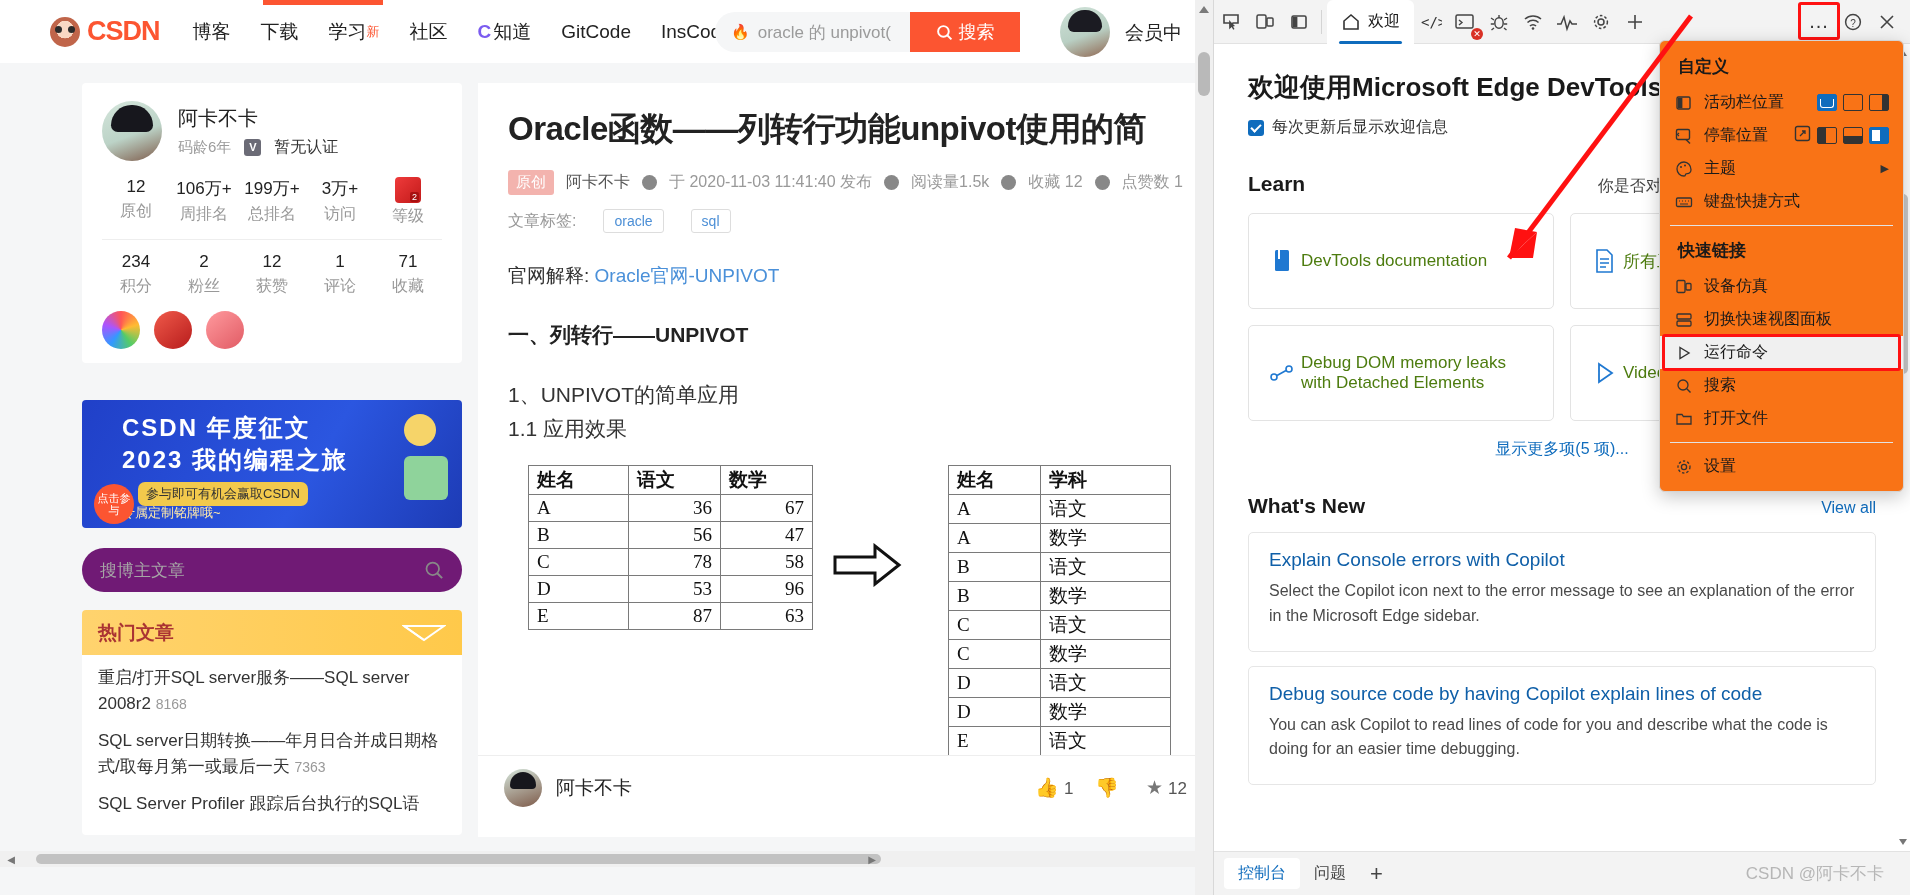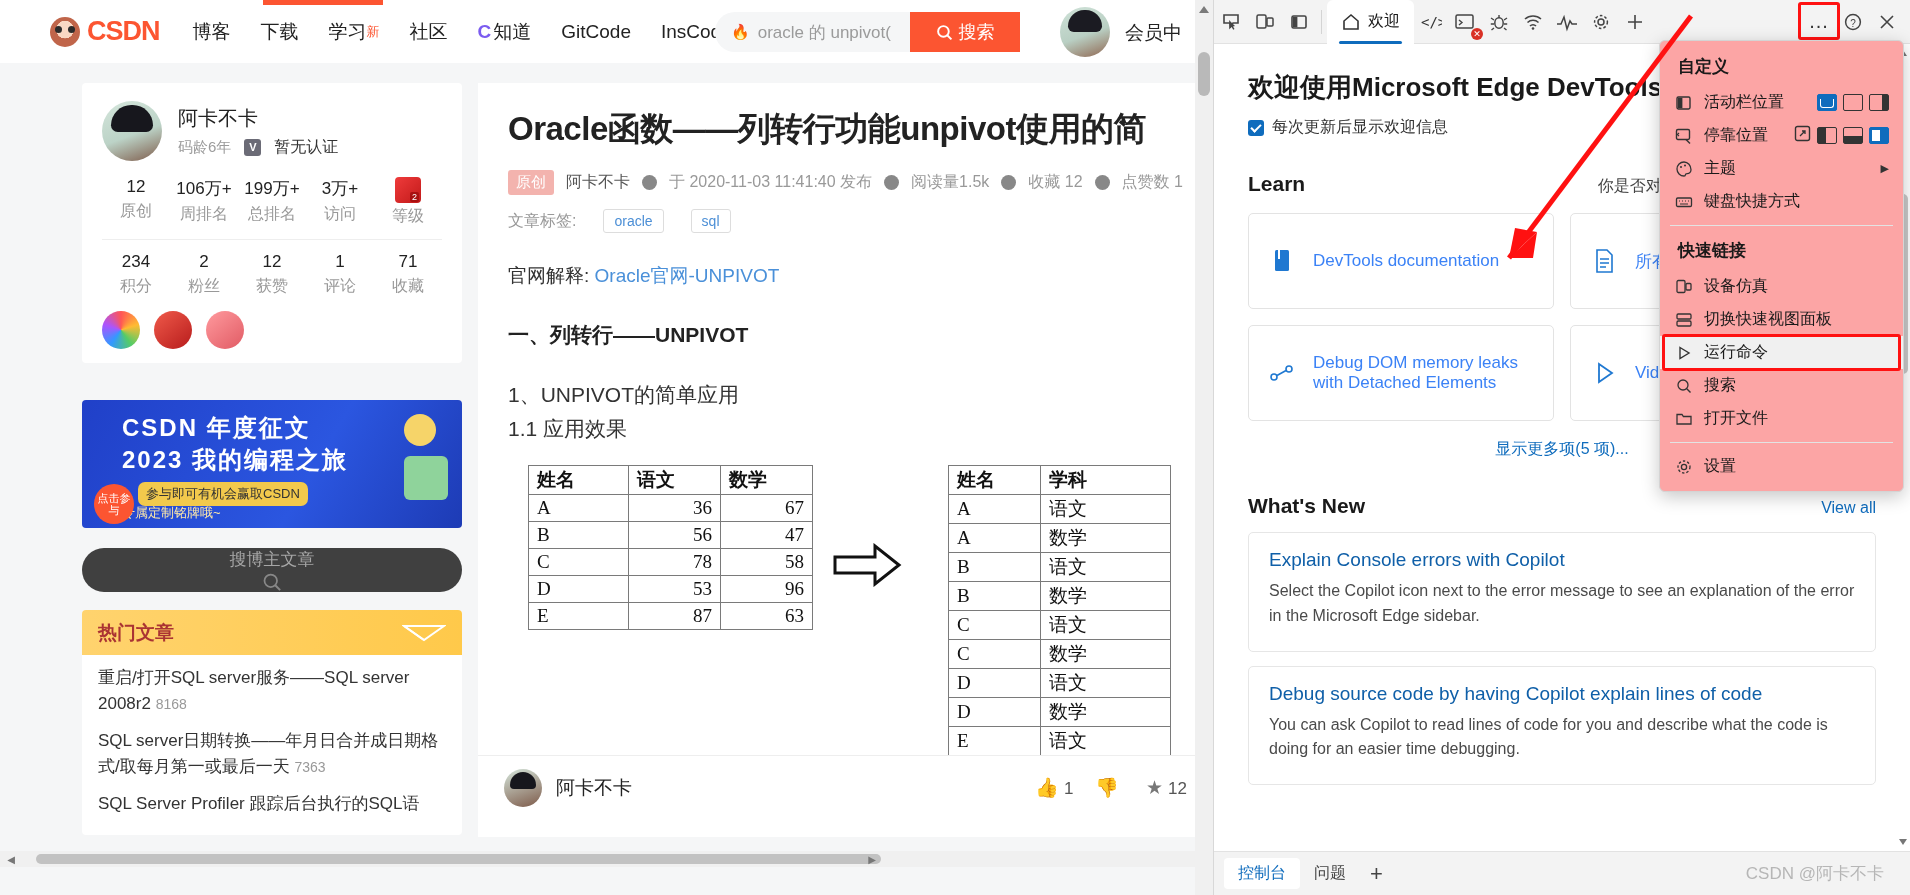--- a/index.html
+++ b/index.html
@@ -64,22 +64,22 @@
   .banner .b2 { position:absolute; left:40px; top:44px; font-size:24px; font-weight:bold; letter-spacing:2px;}
   .banner .b3 { position:absolute; left:56px; top:82px; font-size:13px; background:#f2c94c; color:#333;
      padding:3px 8px; border-radius:7px; white-space:nowrap;}
   .banner .b4 { position:absolute; left:40px; top:104px; font-size:13px; color:#ffe9a8; white-space:nowrap;}
   .banner .circ { position:absolute; right:26px; top:14px; width:32px; height:32px; border-radius:50%; background:#f6d469;}
   .banner .sq { position:absolute; right:14px; top:56px; width:44px; height:44px; border-radius:6px; background:#8fd39b;}
   .banner .tag { position:absolute; left:12px; top:84px; width:40px; height:40px; border-radius:50%;
      background:#fc5531; color:#fff; font-size:11px; display:flex; align-items:center; justify-content:center; line-height:1.1; text-align:center;}
 
   
-  .blogsearch { position:absolute; left:82px; top:548px; width:380px; height:44px; background:#404040;
-    border-radius:22px; display:flex; align-items:center; padding:0 18px; justify-content:space-between;flex-direction:column; }
+  .blogsearch { position:absolute; left:82px; top:548px; width:380px; height:44px; background:#701a75;
+    border-radius:22px; display:flex; align-items:center; padding:0 18px; justify-content:space-between; }
   .blogsearch span { color:#a6a6a6; font-size:17px; }
   .hot { position:absolute; left:82px; top:610px; width:380px; background:#fff; border-radius:4px; }
   .hot-hd { height:45px; background:linear-gradient(90deg,#ffd36e,#ffc94a); display:flex; align-items:center;
     padding:0 16px; justify-content:space-between; border-radius:4px 4px 0 0; }
   .hot-hd .t { font-size:19px; font-weight:bold; color:#a33; }
   .hot-list { padding:10px 16px 6px; }
   .hot-item { font-size:17px; color:#333; line-height:1.5; margin-bottom:12px; }
   .hot-item .cnt { color:#999; font-size:14px; }
 
   
@@ -151,21 +151,21 @@
   .dt-h1 { font-size:26px; font-weight:bold; color:#1a1a1a; }
   .dt-chk { display:flex; align-items:center; gap:8px; margin-top:12px; font-size:16px; color:#333;}
   .cbox { width:16px; height:16px; border-radius:3px; background:#0f6cbd; position:relative; }
   .cbox:after { content:""; position:absolute; left:5px; top:2px; width:4px; height:8px;
     border:solid #fff; border-width:0 2px 2px 0; transform:rotate(45deg); }
   .learnrow { display:flex; align-items:baseline; margin-top:34px; }
   .dt-h2 { font-size:21px; font-weight:bold; color:#1a1a1a; }
   .learn-q { margin-left:auto; font-size:16px; color:#444; white-space:nowrap; overflow:hidden; }
   .cards { display:grid; grid-template-columns:1fr 1fr; gap:16px; margin-top:16px; }
   .card { border:1px solid #e3e3e3; border-radius:5px; min-height:96px; display:flex; align-items:center;
-    gap:16px; padding:10px 18px; font-size:17px; color:#3b82f6; cursor:pointer; }
+    gap:4px; padding:10px 18px; font-size:17px; color:#4d7c0f; cursor:pointer; }
   .card .ci { flex:0 0 30px; color:#0f6cbd; display:flex; align-items:center; justify-content:center; }
   .showmore { text-align:center; margin-top:18px; font-size:16px; color:#0f6cbd; cursor:pointer; }
   .wn-row { display:flex; align-items:baseline; margin-top:34px; }
   .viewall { margin-left:auto; font-size:16px; color:#0f6cbd; cursor:pointer; }
   .wn-card { border:1px solid #e6e6e6; border-radius:5px; padding:16px 20px 22px; margin-top:14px; }
   .wn-t { font-size:19px; color:#0f5fa8; margin-bottom:8px; cursor:pointer; }
   .wn-d { font-size:16px; color:#4a4a4a; line-height:1.55; }
 
   .dt-footer { position:absolute; left:0; right:0; bottom:0; height:44px; background:#f3f3f3;
     border-top:1px solid #e2e2e2; display:flex; align-items:center; padding:0 10px;text-align:right; }
@@ -174,21 +174,21 @@
   .ft-plus { font-size:22px; color:#444; margin-left:10px; cursor:pointer; }
   .watermark { margin-left:auto; font-size:17px; color:#b6b6b6; padding-right:16px; }
 
   .dt-vscroll { position:absolute; right:0; top:44px; width:14px; bottom:44px; }
   .dt-vthumb { position:absolute; left:2px; top:150px; width:10px; height:180px; background:#c9c9c9; border-radius:5px; }
   .dt-vtop, .dt-vbot { position:absolute; left:3px; width:0; height:0; border-left:4px solid transparent; border-right:4px solid transparent;}
   .dt-vtop { top:6px; border-bottom:6px solid #777; }
   .dt-vbot { bottom:6px; border-top:6px solid #777; }
 
   
-  .menu { position:absolute; right:6px; top:40px; width:245px; background:#fca5a5; border:1px solid #d4d4d4;
+  .menu { position:absolute; right:6px; top:40px; width:245px; background:#f97316; border:1px solid #d4d4d4;
     border-radius:6px; box-shadow:0 5px 18px rgba(0,0,0,.22); padding:8px 0; z-index:40; }
   .menu-title { font-size:17px; font-weight:bold; color:#1a1a1a; padding:6px 18px 8px; }
   .mi { display:flex; align-items:center; gap:10px; padding:6px 14px; font-size:16px; color:#1a1a1a; cursor:pointer; position:relative;}
   .mi .mic { width:20px; display:flex; align-items:center; justify-content:center; color:#333; }
   .mi .lbl { white-space:nowrap; }
   .mi .opts { margin-left:auto; display:flex; align-items:center; gap:6px; }
   .dockbox { width:20px; height:17px; border:1.7px solid #333; border-radius:2px; position:relative; }
   .dockbox.l:after{content:"";position:absolute;left:0;top:0;bottom:0;width:8px;background:#333;}
   .dockbox.b:after{content:"";position:absolute;left:0;right:0;bottom:0;height:7px;background:#333;}
   .dockbox.r.sel{border-color:#0f6cbd;background:#0f6cbd;}

